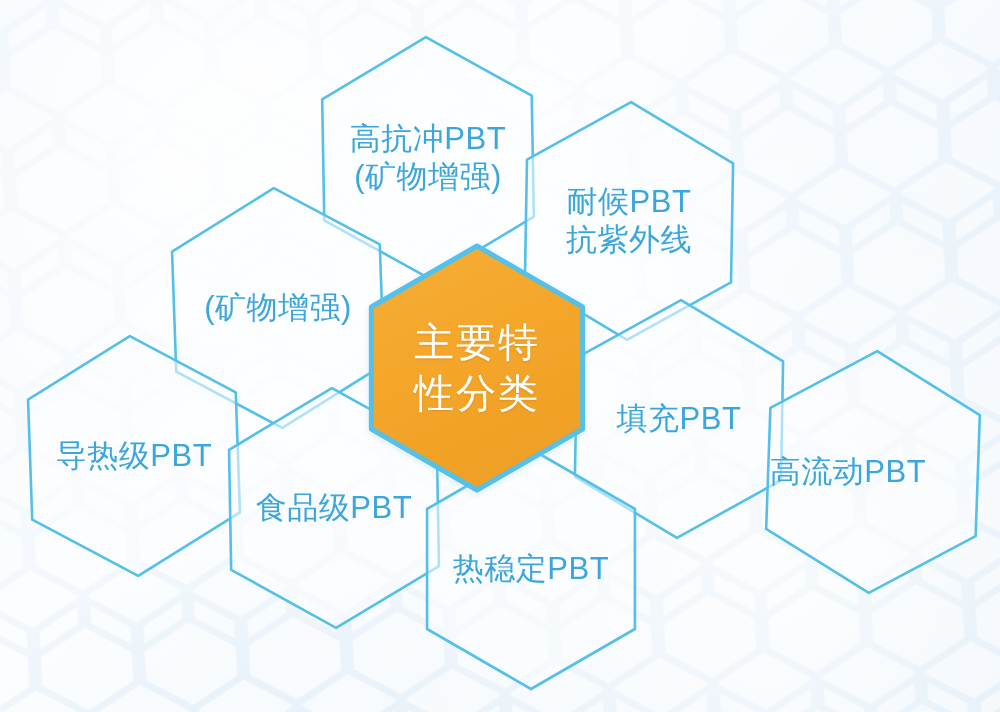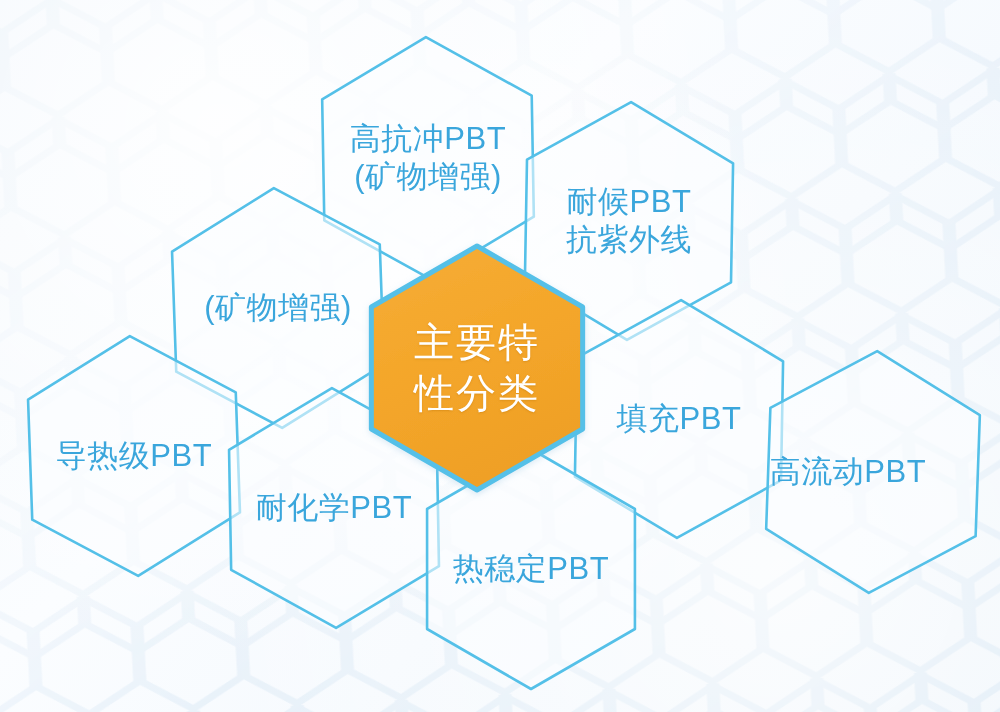--- a/index.html
+++ b/index.html
@@ -127,21 +127,21 @@
         <polygon points="477.00,246.00 371.34,307.00 371.34,429.00 477.00,490.00 582.66,429.00 582.66,307.00" transform="rotate(0 477 368)" fill="url(#orangeGrad)" fill-opacity="1" stroke="#54c0e8" stroke-width="5" stroke-linejoin="round" filter="url(#hexShadow)"></polygon>
       </g>
   </svg>
 
   <div id="labels">
       <div class="hex-label outer" style="left: 428px; top: 158px;"><div>高抗冲PBT</div><div>(矿物增强)</div></div>
       <div class="hex-label outer" style="left: 629px; top: 221px;"><div>耐候PBT</div><div>抗紫外线</div></div>
       <div class="hex-label outer" style="left: 278px; top: 308px;"><div>(矿物增强)</div></div>
       <div class="hex-label outer" style="left: 679px; top: 419px;"><div>填充PBT</div></div>
       <div class="hex-label outer" style="left: 134px; top: 456px;"><div>导热级PBT</div></div>
-      <div class="hex-label outer" style="left: 334px; top: 508px;"><div>耐化学PBT</div></div>
+      <div class="hex-label outer" style="left: 334px; top: 508px;"><div>食品级PBT</div></div>
       <div class="hex-label outer" style="left: 531px; top: 569px;"><div>热稳定PBT</div></div>
       <div class="hex-label outer" style="left: 848px; top: 472px;"><div>高流动PBT</div></div>
       <div class="hex-label center" style="left: 477px; top: 368px;"><div>主要特</div><div>性分类</div></div>
     </div>
   <div id="hits">
       <div class="hit" title="高抗冲PBT
 (玻纤增强)" style="left: 428px; top: 158px; width: 210.54px; height: 242px;"></div>
       <div class="hit" title="耐候PBT
 抗紫外线" style="left: 629px; top: 221px; width: 207.06px; height: 238px;"></div>
       <div class="hit" title="填充PBT

